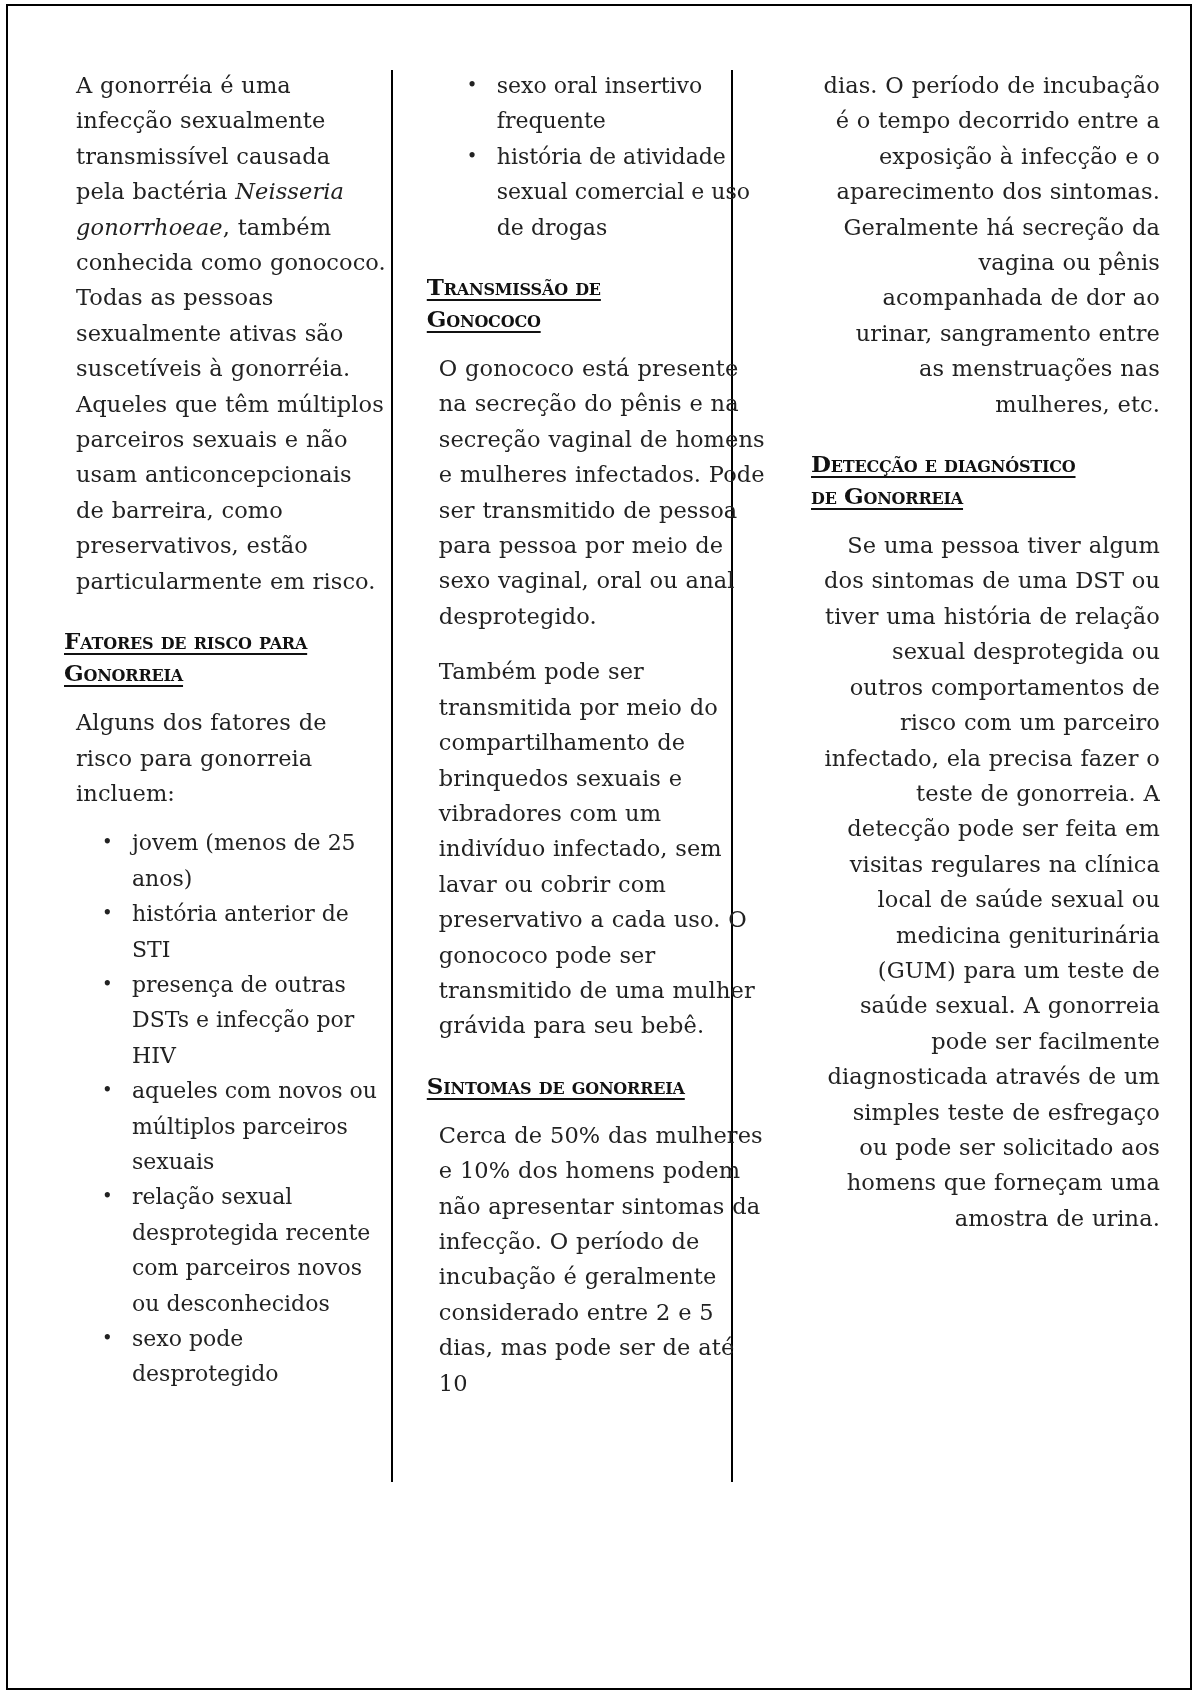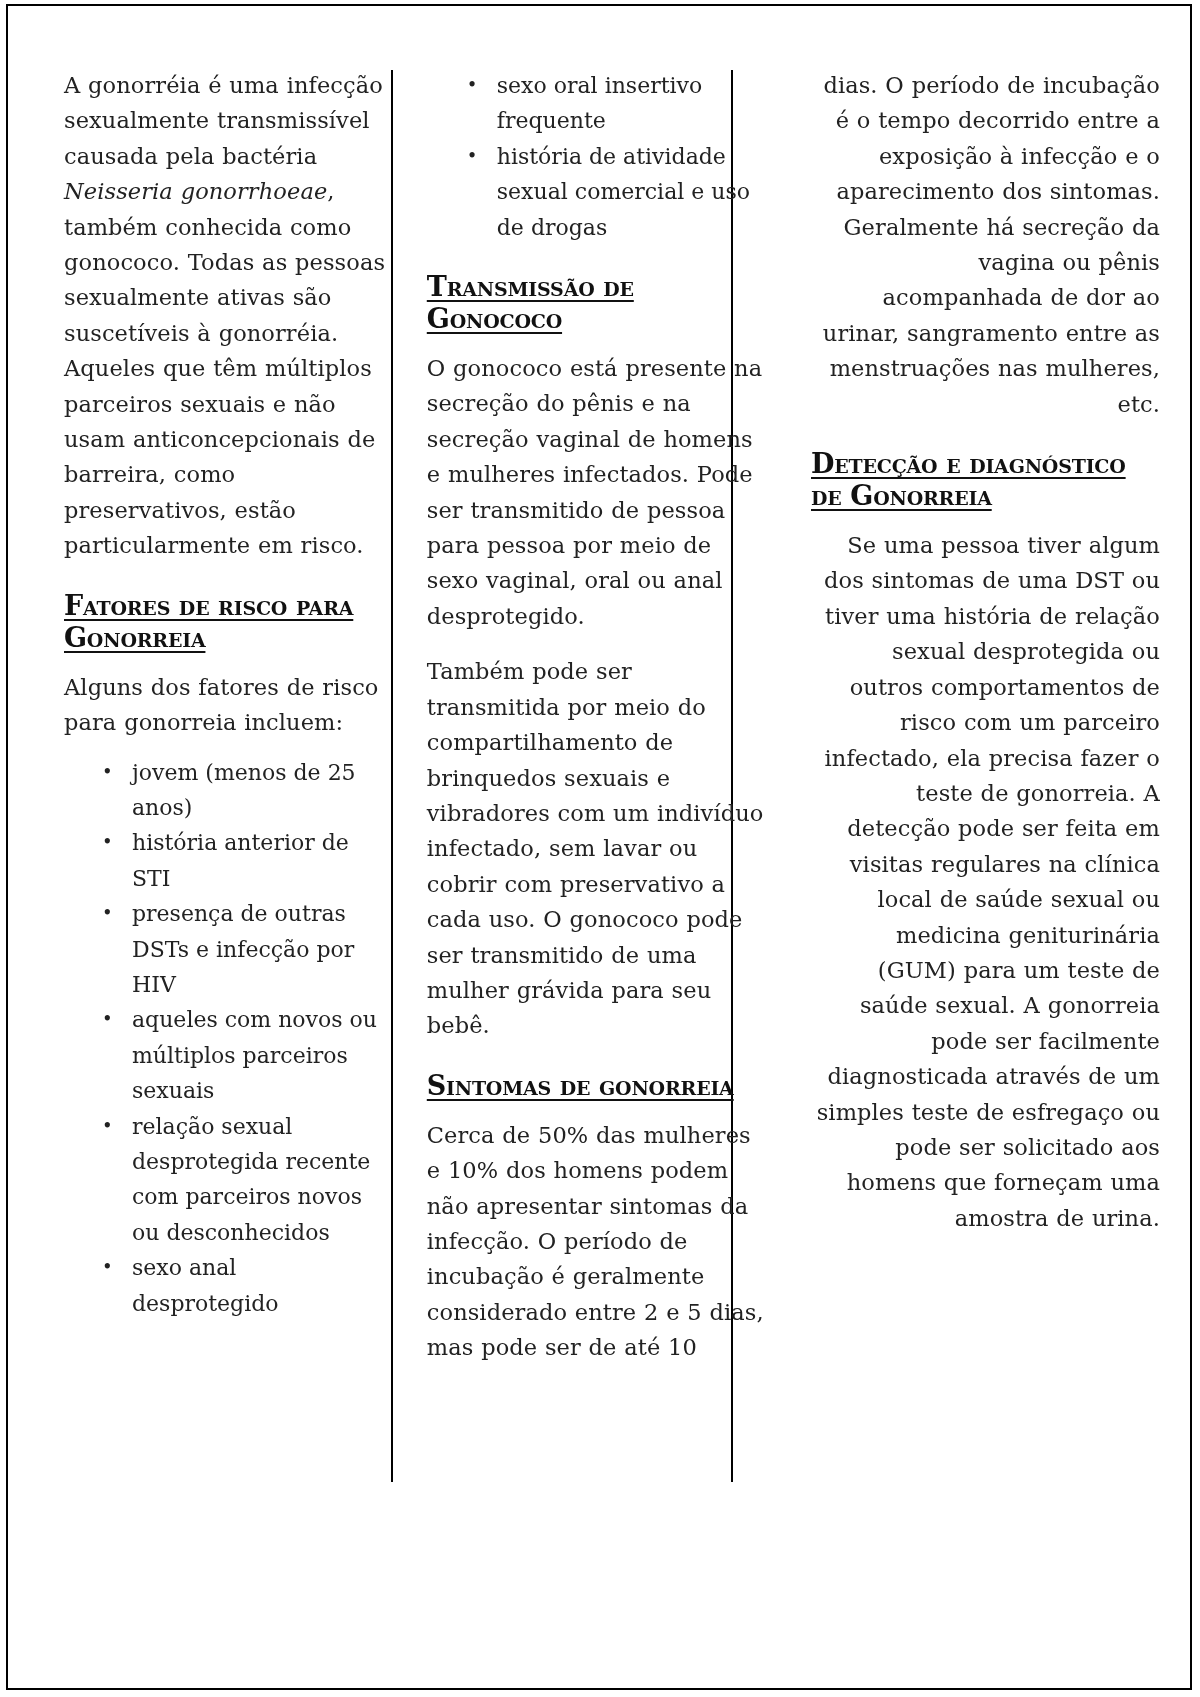--- a/index.html
+++ b/index.html
@@ -50,36 +50,36 @@
   .vrule {
     position: absolute;
     top: 64px;
     width: 2px;
     background: #000000;
   }
   .vrule-1 { left: 383px;  height: 1412px; }
   .vrule-2 { left: 723px;  height: 1412px; }
 
   p.body-text {
-    margin: 0 0 20px 0;
+    margin: 0 0 20px 12px;
     font-size: 22.5px;
     line-height: 35.4px;
     letter-spacing: 0.1px;
     word-spacing: 0.5px;
     color: #222222;
   }
   p.body-text.tight { margin-bottom: 0; }
 
   em.sci {
     font-style: italic;
   }
 
   h2.section-heading {
     margin: 26px 0 16px 0;
-    font-size: 27px;
+    font-size: 23px;
     line-height: 32px;
     font-variant: small-caps;
     font-weight: bold;
     letter-spacing: -0.2px;
     word-spacing: -0.5px;
     color: #111111;
     display: block;
   }
   h2.section-heading span.hd-line {
     display: block;
@@ -132,21 +132,21 @@
       </h2>
 
       <p class="body-text tight">Alguns dos fatores de risco para gonorreia incluem:</p>
 
       <ul class="bullets">
         <li>jovem (menos de 25 anos)</li>
         <li>história anterior de STI</li>
         <li>presença de outras DSTs e infecção por HIV</li>
         <li>aqueles com novos ou múltiplos parceiros sexuais</li>
         <li>relação sexual desprotegida recente com parceiros novos ou desconhecidos</li>
-        <li>sexo anal desprotegido</li>
+        <li>sexo pode desprotegido</li>
       </ul>
 
     </div>
 
     <div class="column col-2">
 
       <ul class="bullets">
         <li>sexo oral insertivo frequente</li>
         <li>história de atividade sexual comercial e uso de drogas</li>
       </ul>

